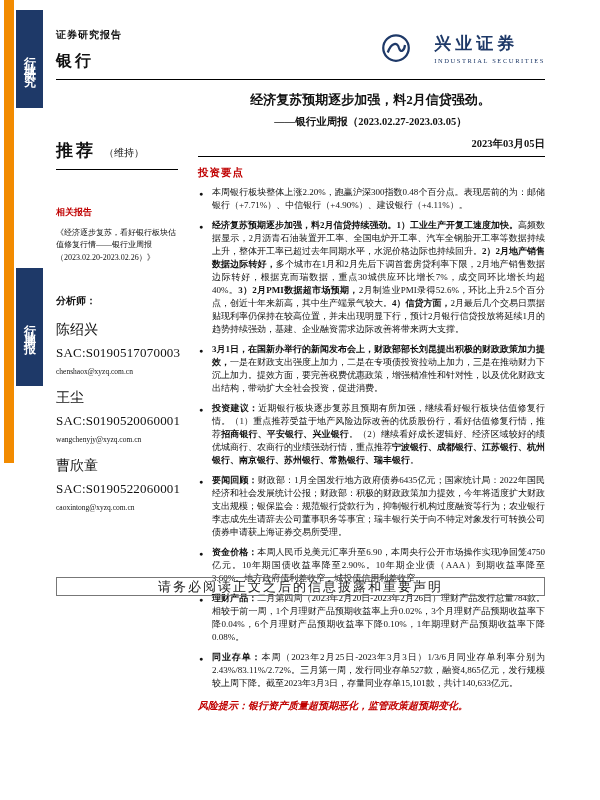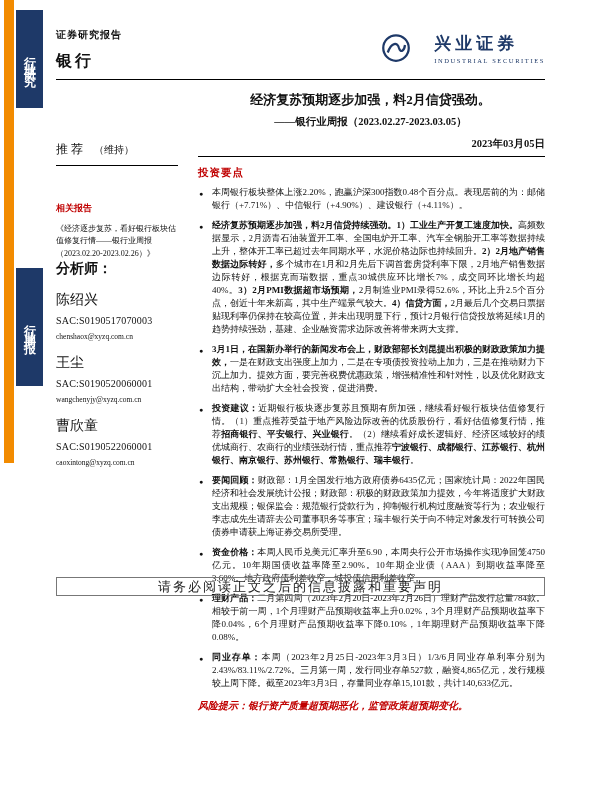--- a/index.html
+++ b/index.html
@@ -31,29 +31,29 @@
   .brand-sub{font-size:6.5px;color:var(--brand-navy,#1e3968);letter-spacing:1.6px;margin-top:2px;}
   .header-rule{border:none;border-top:1.5px solid #000;margin-top:7px;}
   .title-block{margin-left:140px;text-align:center;margin-top:11px;}
   .title{font-size:13px;font-weight:bold;}
   .subtitle{font-size:10.5px;font-weight:bold;margin-top:6px;}
   .body-grid{display:flex;margin-top:6px;}
   .left-col{width:132px;flex-shrink:0;}
   .right-col{flex:1;margin-left:10px;}
   
   .rating-row{margin-top:4px;}
-  .rating{font-size:12px;font-weight:normal;letter-spacing:3px;}
+  .rating{font-size:17px;font-weight:bold;letter-spacing:3px;}
   .rating-status{font-size:10px;margin-left:4px;}
   .left-divider{border-top:1px solid #000;margin-top:7px;width:122px;}
   .related-title{color:var(--highlight-red,#c00000);font-weight:bold;font-size:9px;margin-top:36px;}
   .related-report{font-size:8px;line-height:1.55;margin-top:8px;width:120px;}
-  .analyst-title{font-size:14px;font-weight:bold;}
+  .analyst-title{font-size:10px;font-weight:bold;margin-top:30px;}
   .analyst{margin-top:13px;}
   .analyst-name{font-size:14px;}
-  .analyst-sac{font-size:10px;margin-top:6px;letter-spacing:.2px;}
+  .analyst-sac{font-size:13px;margin-top:6px;letter-spacing:.2px;}
   .analyst-email{font-size:7.5px;margin-top:6px;}
   
   .date-row{text-align:right;font-size:10.5px;font-weight:bold;margin-top:2px;}
   .date-rule{border-top:1px solid #000;margin-top:5px;}
   .section-title{color:var(--highlight-red,#c00000);font-weight:bold;font-size:10.5px;margin-top:9px;letter-spacing:1px;}
   #bullets{margin-top:6px;}
   .bullet{position:relative;padding-left:14px;font-size:9px;line-height:13px;text-align:justify;margin-bottom:7px;}
   .bullet .dot{position:absolute;left:1px;top:2px;font-size:7px;}
   .seg-bold{font-weight:bold;}
   .risk-row{margin-top:9px;font-size:10px;line-height:13px;color:var(--highlight-red,#c00000);font-weight:bold;font-style:italic;}

